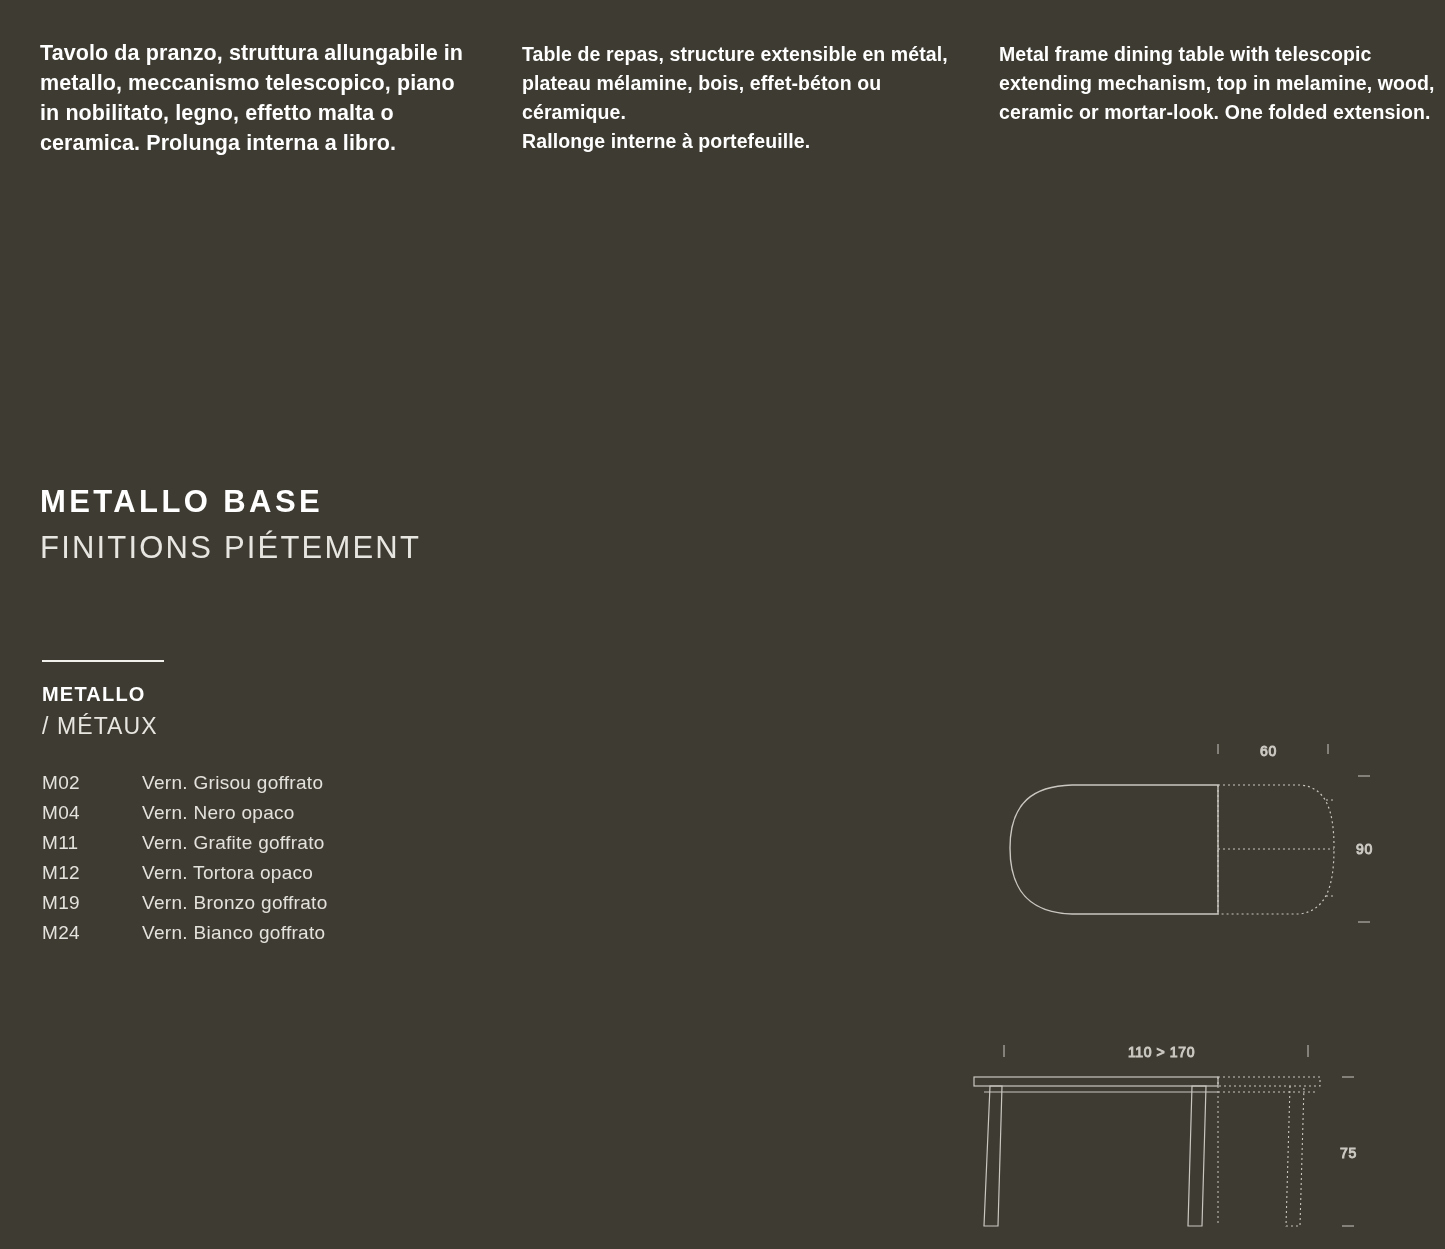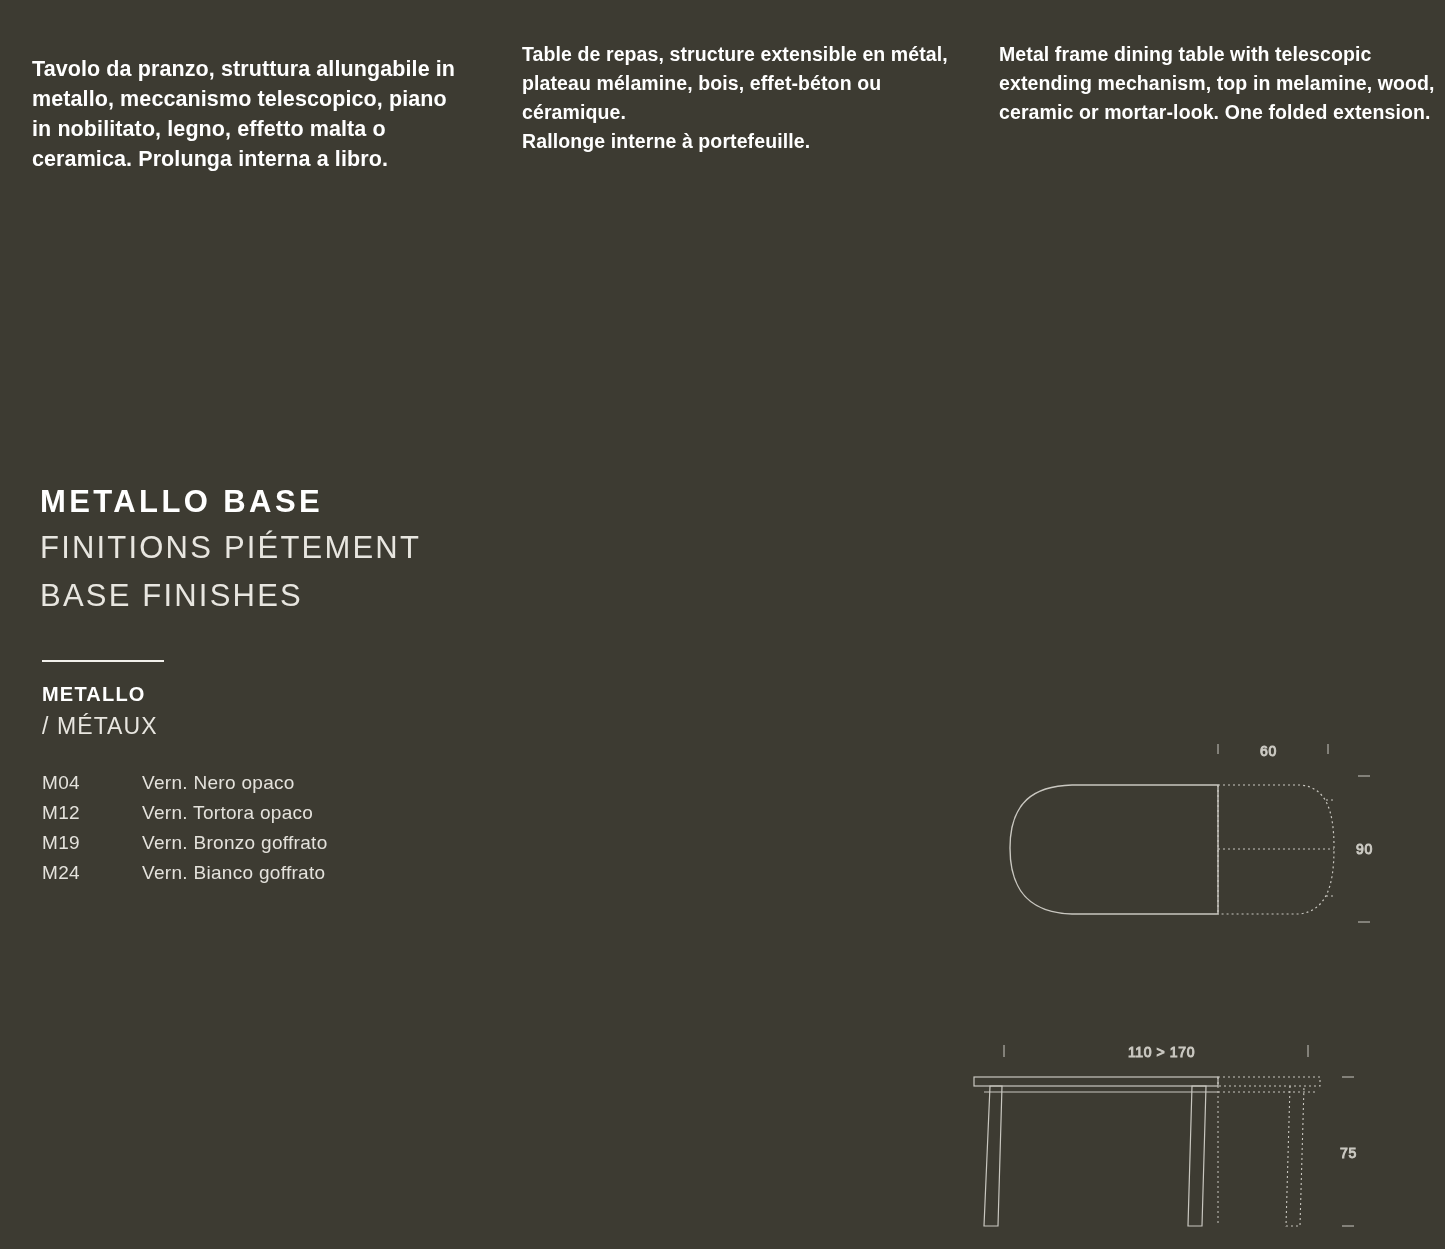--- a/index.html
+++ b/index.html
@@ -26,21 +26,21 @@
   }
   .desc {
     position: absolute;
     font-weight: bold;
     font-size: 21.5px;
     line-height: 30px;
     letter-spacing: 0.1px;
     color: #ffffff;
     white-space: pre-line;
   }
-  .desc-it { left: 32px;  top: 10px; width: 430px; margin-top: 16px; }
+  .desc-it { left: 40px;  top: 10px; width: 430px; }
   .desc-fr { left: 522px; top: 12px; width: 440px; font-size: 19.5px; line-height: 29px; }
   .desc-en { left: 999px; top: 12px; width: 450px; font-size: 19.5px; line-height: 29px; }
 
   
   .section-head {
     position: absolute;
     left: 40px;
     top: 480px;
   }
   .sh-1 {
@@ -116,32 +116,39 @@
 <div class="desc-row">
   <div class="desc desc-it">Tavolo da pranzo, struttura allungabile in metallo, meccanismo telescopico, piano in nobilitato, legno, effetto malta o ceramica. Prolunga interna a libro.</div>
   <div class="desc desc-fr">Table de repas, structure extensible en métal, plateau mélamine, bois, effet-béton ou céramique.
 Rallonge interne à portefeuille.</div>
   <div class="desc desc-en">Metal frame dining table with telescopic extending mechanism, top in melamine, wood, ceramic or mortar-look. One folded extension.</div>
 </div>
 
 <div class="section-head">
   <div class="sh-1">METALLO BASE</div>
   <div class="sh-2">FINITIONS PIÉTEMENT</div>
-  <div class="sh-3">BASE FINISHES</div>
 </div>
 
 <div class="fin-block">
   <div class="fin-rule"></div>
   <div class="fin-title">METALLO</div>
   <div class="fin-sub">/ MÉTAUX</div>
 
   <div class="fin-list">
     <div class="fin-row">
+      <div class="fin-code">M02</div>
+      <div class="fin-name">Vern. Grisou goffrato</div>
+    </div>
+    <div class="fin-row">
       <div class="fin-code">M04</div>
       <div class="fin-name">Vern. Nero opaco</div>
+    </div>
+    <div class="fin-row">
+      <div class="fin-code">M11</div>
+      <div class="fin-name">Vern. Grafite goffrato</div>
     </div>
     <div class="fin-row">
       <div class="fin-code">M12</div>
       <div class="fin-name">Vern. Tortora opaco</div>
     </div>
     <div class="fin-row">
       <div class="fin-code">M19</div>
       <div class="fin-name">Vern. Bronzo goffrato</div>
     </div>
     <div class="fin-row">

